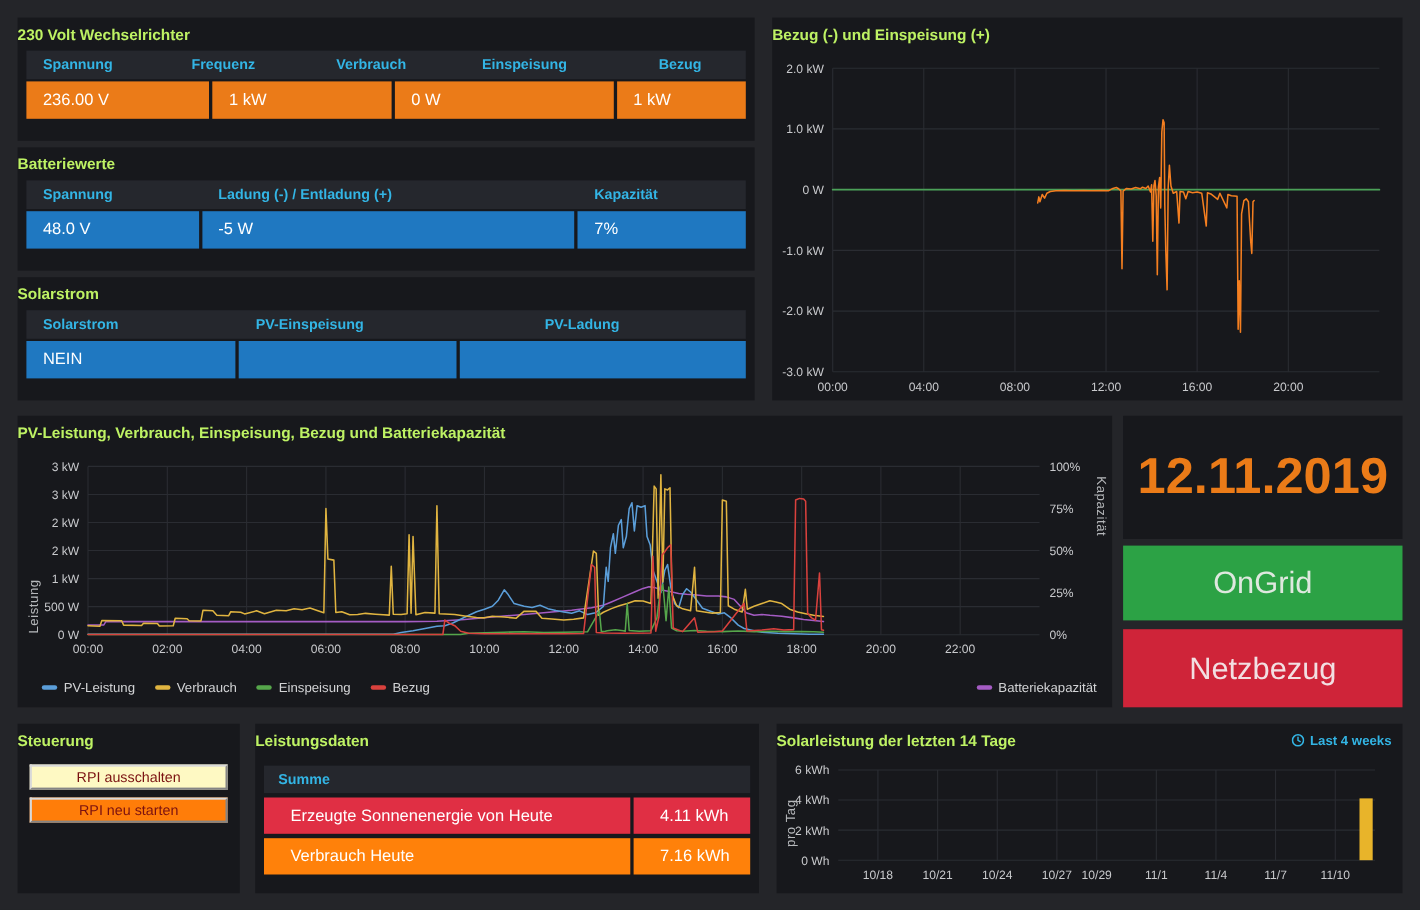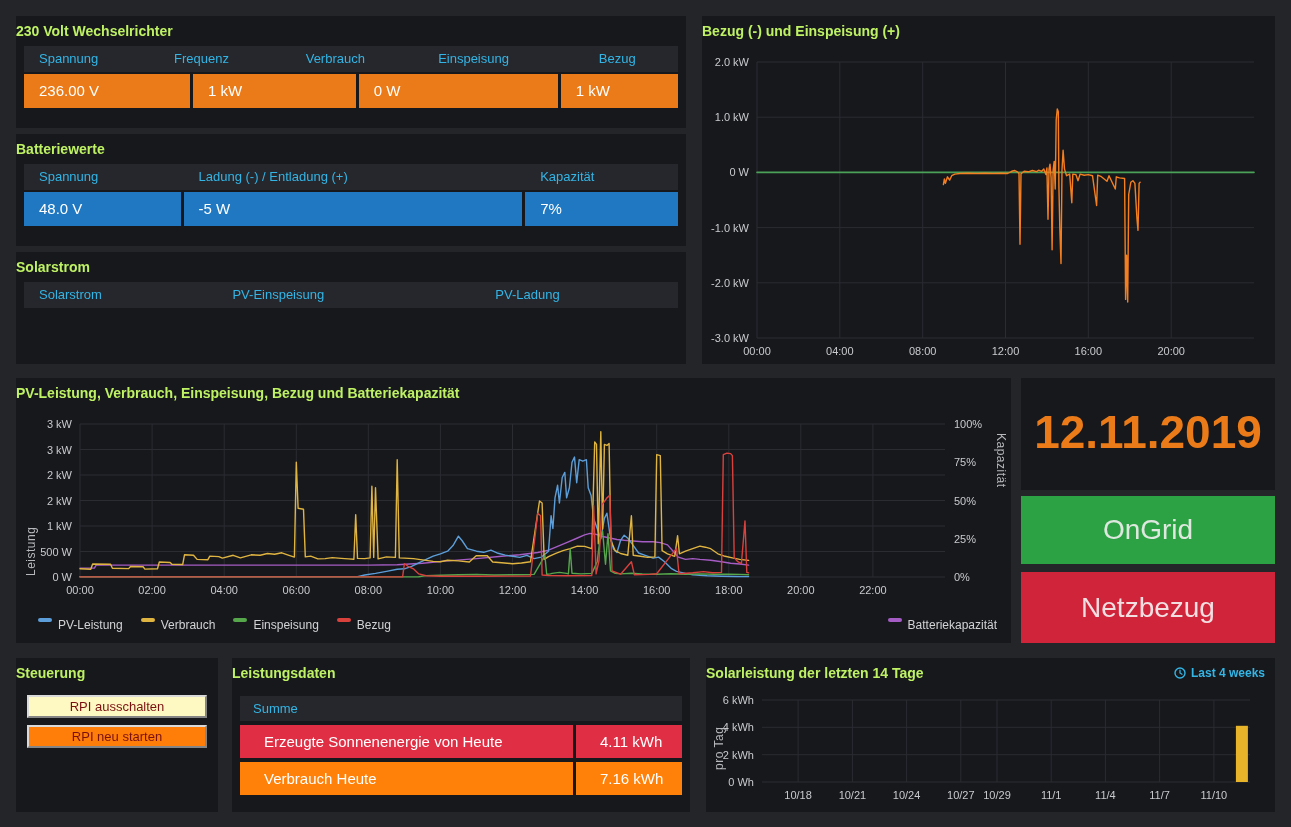--- a/index.html
+++ b/index.html
@@ -5,21 +5,21 @@
   html,body{margin:0;padding:0}
   body{
     width:1291px;height:827px;position:relative;overflow:hidden;
     background:#242529;color:#d8d9da;
     font-family:"Liberation Sans",sans-serif;
   }
   .panel{position:absolute;background:#17181c}
   .ptitle{height:30px;line-height:30px;text-align:left;font-size:14px;font-weight:700;color:#bef264}
   
   .thead{display:flex;gap:3px;margin:0 8px;background:#25272d;height:26px}
-  .th{flex:1;line-height:26px;padding-left:15px;box-sizing:border-box;color:#33b5e5;font-size:13px;font-weight:400;white-space:nowrap;overflow:hidden}
+  .th{flex:1;line-height:26px;padding-left:15px;box-sizing:border-box;color:#33b5e5;font-size:13px;font-weight:700;white-space:nowrap;overflow:hidden}
   .trow{display:flex;gap:3px;margin:2px 8px 0 8px;height:34px}
   .td{flex:1;line-height:34px;padding-left:15px;box-sizing:border-box;color:#fff;font-size:15px;white-space:nowrap;overflow:hidden}
   .orange .td{background:#eb7b18}
   .blue .td{background:#1f78c1}
   
   #p6 .date{line-height:108px;text-align:center;font-size:46px;font-weight:700;color:#eb7b18}
   #p7{background:#2ca245}
   #p7 .big{line-height:68px;text-align:center;font-size:28px;font-weight:500;color:#dfe8df}
   #p8{background:#cf2439}
   #p8 .big{line-height:71px;text-align:center;font-size:28px;font-weight:500;color:#f2dfe2}
@@ -38,21 +38,21 @@
   .lcell.val{width:106px}
   .lhead .summe{width:106px;flex:none}
   .crimson{background:#e02f44}
   .rowor{background:#ff810a}
   
   svg text{font-family:"Liberation Sans",sans-serif}
   .vl{position:absolute;font-size:12px;color:#b6b8bb;letter-spacing:.5px}
   .rot{writing-mode:vertical-rl;transform:rotate(180deg)}
   .rotr{writing-mode:vertical-rl}
   .legend{position:absolute;left:22px;right:14px;bottom:11px;display:flex;align-items:center;gap:18px;font-size:12px;color:#d2d3d5}
-  .litem{display:flex;align-items:flex-start;gap:6px;cursor:pointer}
+  .litem{display:flex;align-items:center;gap:6px;cursor:pointer}
   .litem.right{margin-left:auto}
   .sw{width:14px;height:4px;border-radius:2px;background:#888}
   .weeks{position:absolute;right:10px;top:8px;display:flex;align-items:center;gap:5px;
     color:#33b5e5;font-size:12px;font-weight:700;cursor:pointer}
 </style>
 </head>
 <body>
 
 <div class="panel" id="p1" style="left:16px;top:16px;width:670px;height:112px">
   <div class="ptitle">230 Volt Wechselrichter</div>
@@ -84,20 +84,25 @@
     <div class="td" style="flex:149">7%</div>
   </div>
 </div>
 
 <div class="panel" id="p3" style="left:16px;top:252px;width:670px;height:112px">
   <div class="ptitle">Solarstrom</div>
   <div class="thead">
     <div class="th" style="flex:192">Solarstrom</div>
     <div class="th" style="flex:268">PV-Einspeisung</div>
     <div class="th" style="flex:200">PV-Ladung</div>
+  </div>
+  <div class="trow blue">
+    <div class="td" style="flex:192">NEIN</div>
+    <div class="td" style="flex:200"></div>
+    <div class="td" style="flex:268"></div>
   </div>
 </div>
 
 <div class="panel" id="p4" style="left:702px;top:16px;width:573px;height:348px">
   <div class="ptitle">Bezug (-) und Einspeisung (+)</div>
   <svg width="573" height="318">
       <line x1="55.0" x2="55.0" y1="16" y2="292" stroke="#2a2c32" stroke-width="1"></line>
       <text x="55.0" y="309" text-anchor="middle" fill="#c9cacd" font-size="11">00:00</text>
       <line x1="137.8" x2="137.8" y1="16" y2="292" stroke="#2a2c32" stroke-width="1"></line>
       <text x="137.8" y="309" text-anchor="middle" fill="#c9cacd" font-size="11">04:00</text>

